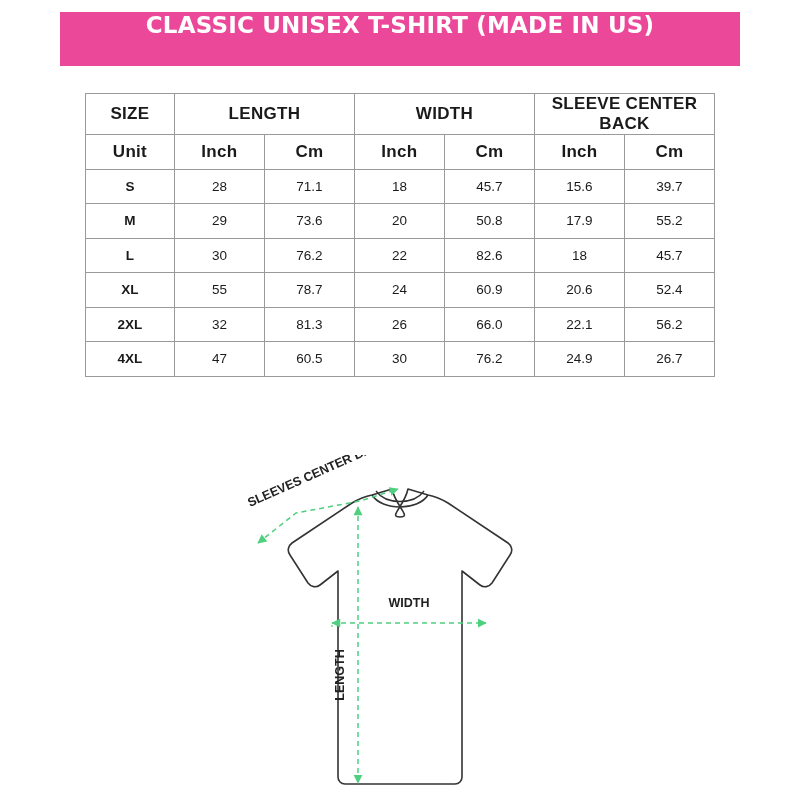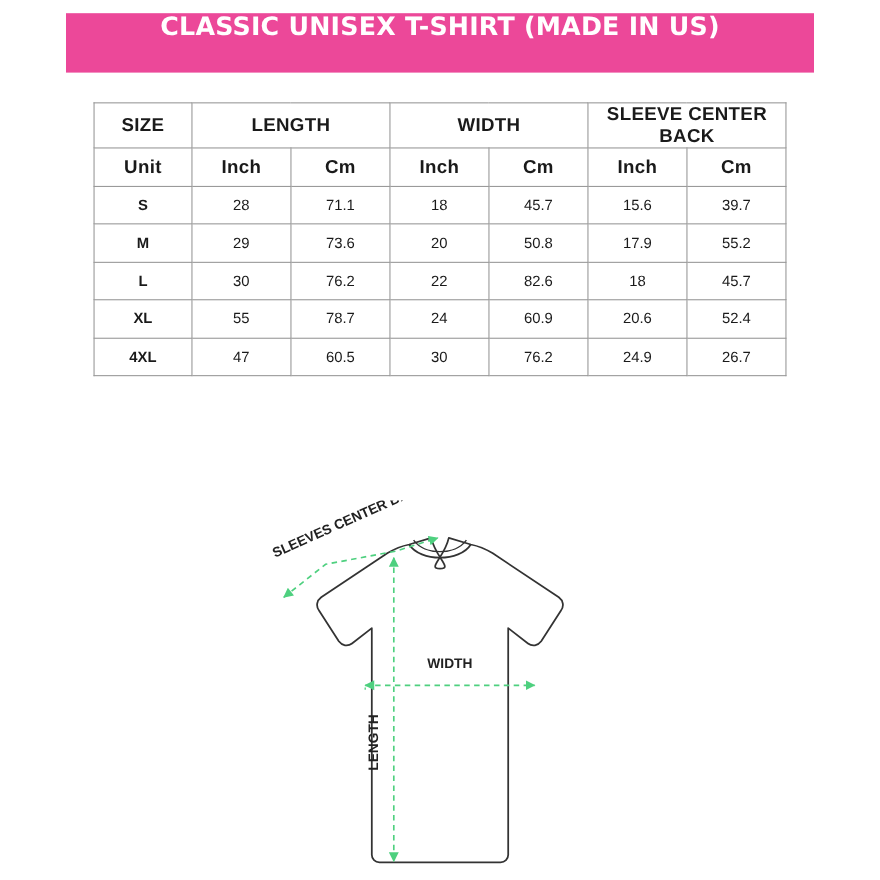--- a/index.html
+++ b/index.html
@@ -155,20 +155,29 @@
           <td>45.7</td>
         </tr>
         <tr>
           <td class="size-cell">XL</td>
           <td>55</td>
           <td>78.7</td>
           <td>24</td>
           <td>60.9</td>
           <td>20.6</td>
           <td>52.4</td>
+        </tr>
+        <tr>
+          <td class="size-cell">2XL</td>
+          <td>32</td>
+          <td>81.3</td>
+          <td>26</td>
+          <td>66.0</td>
+          <td>22.1</td>
+          <td>56.2</td>
         </tr>
         <tr>
           <td class="size-cell">4XL</td>
           <td>47</td>
           <td>60.5</td>
           <td>30</td>
           <td>76.2</td>
           <td>24.9</td>
           <td>26.7</td>
         </tr>

